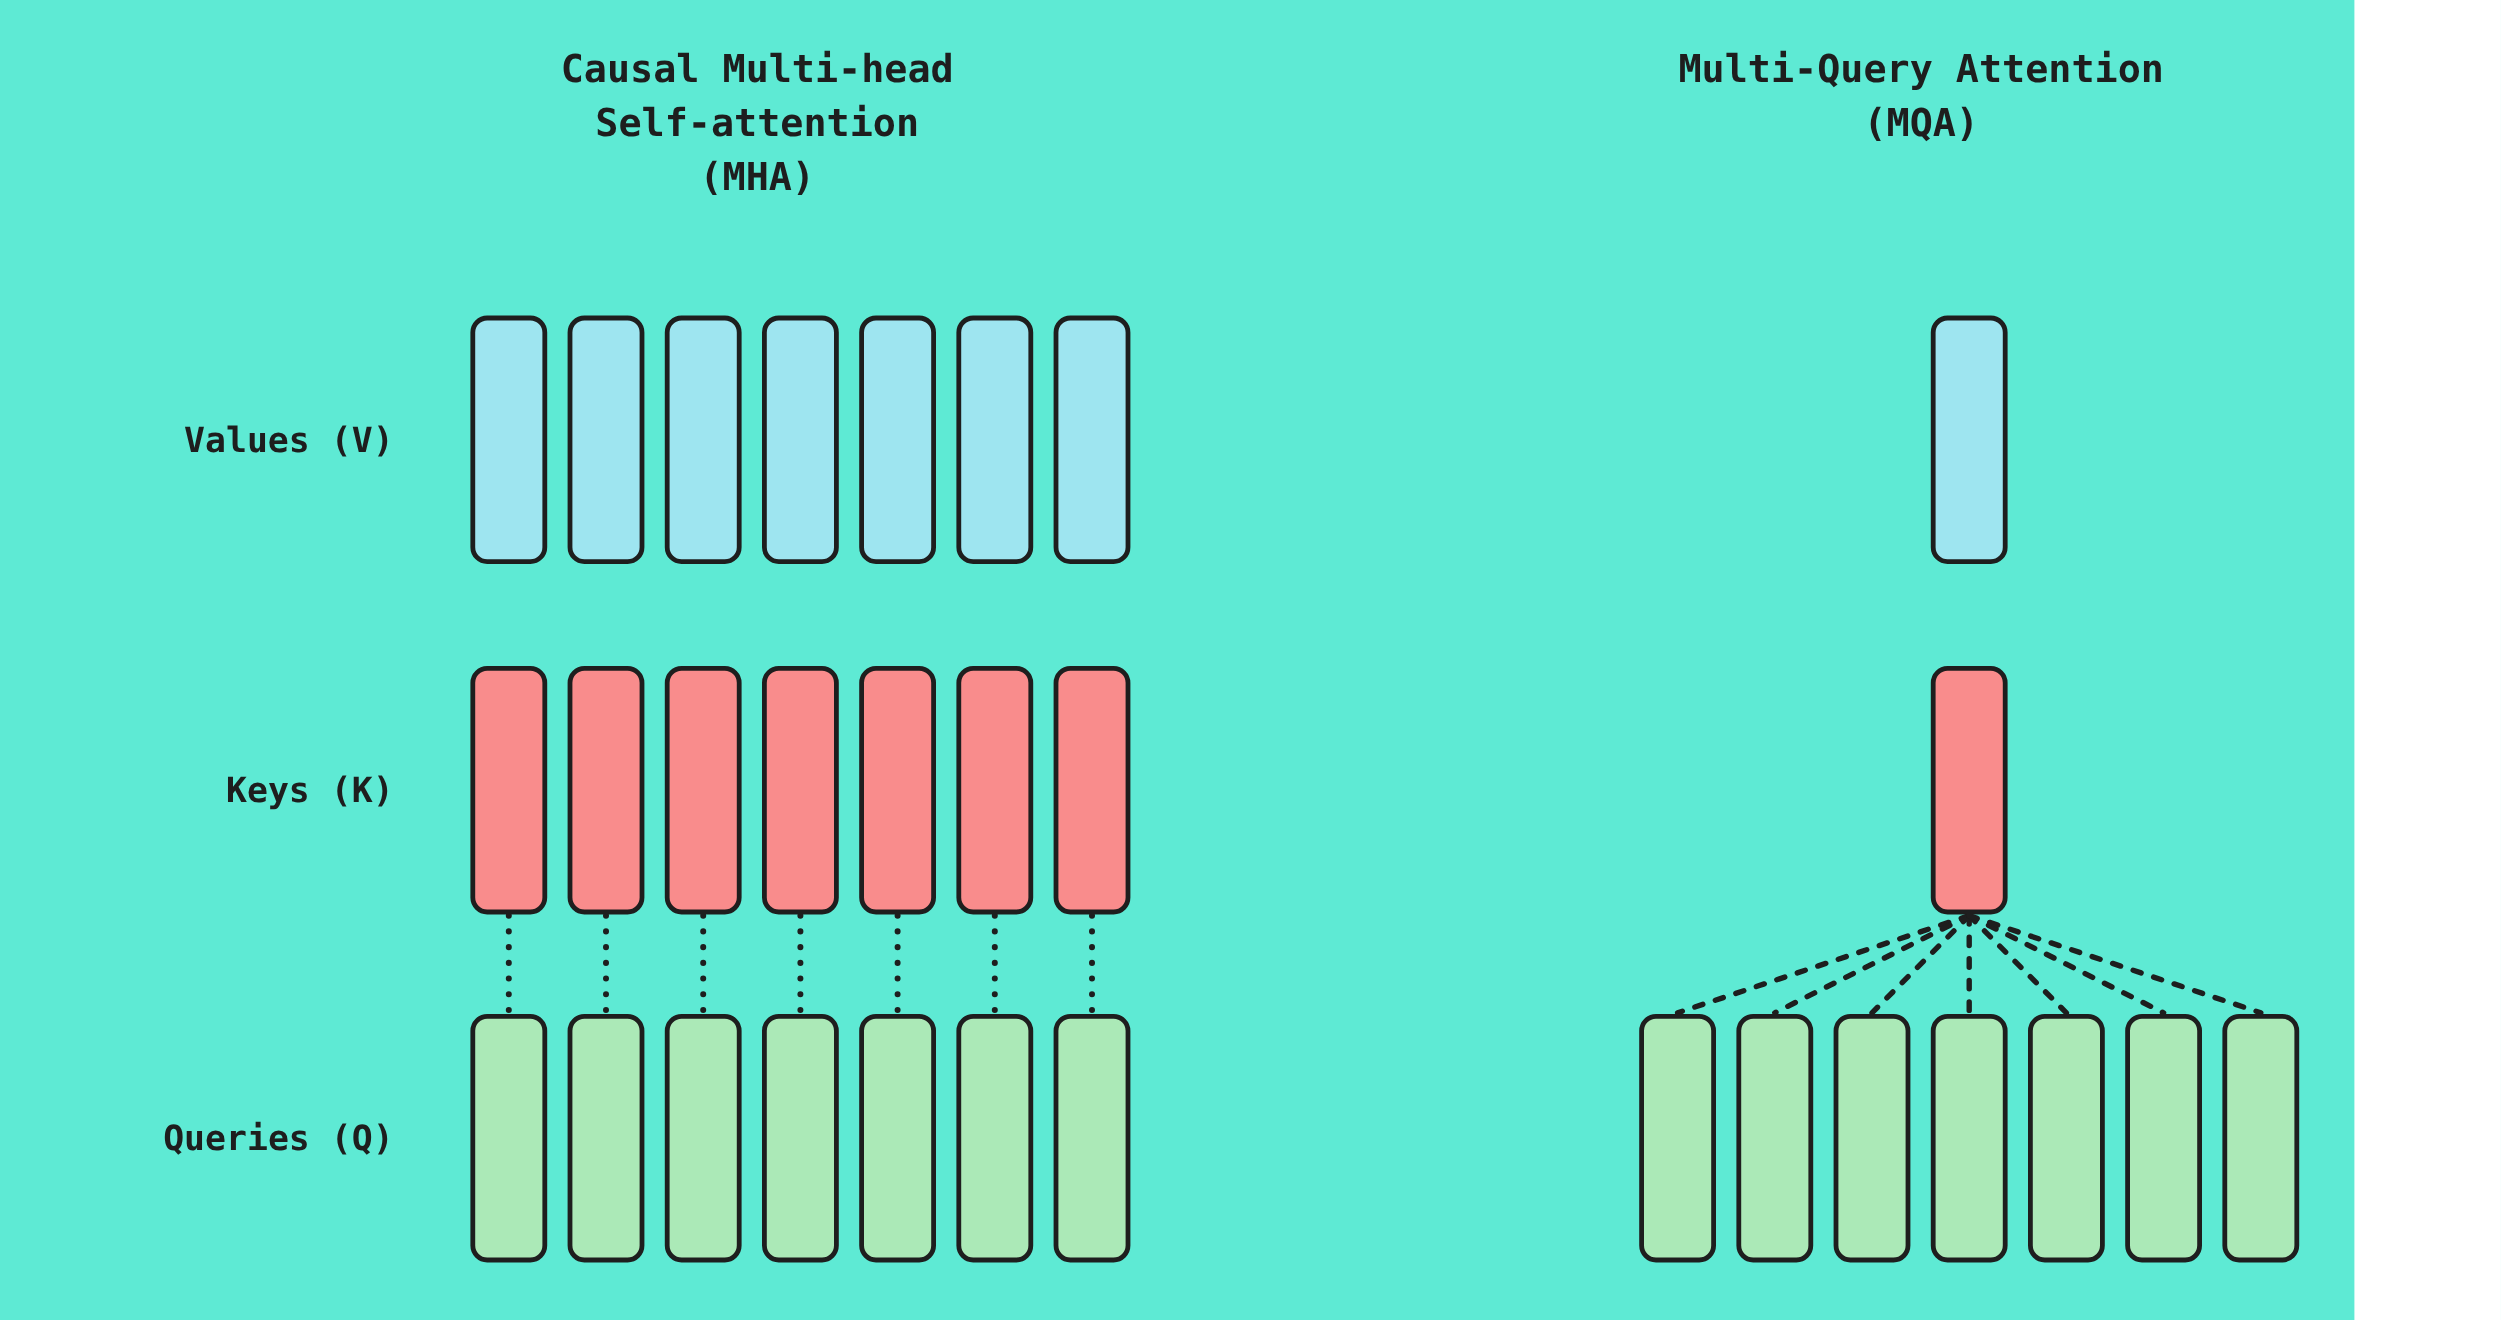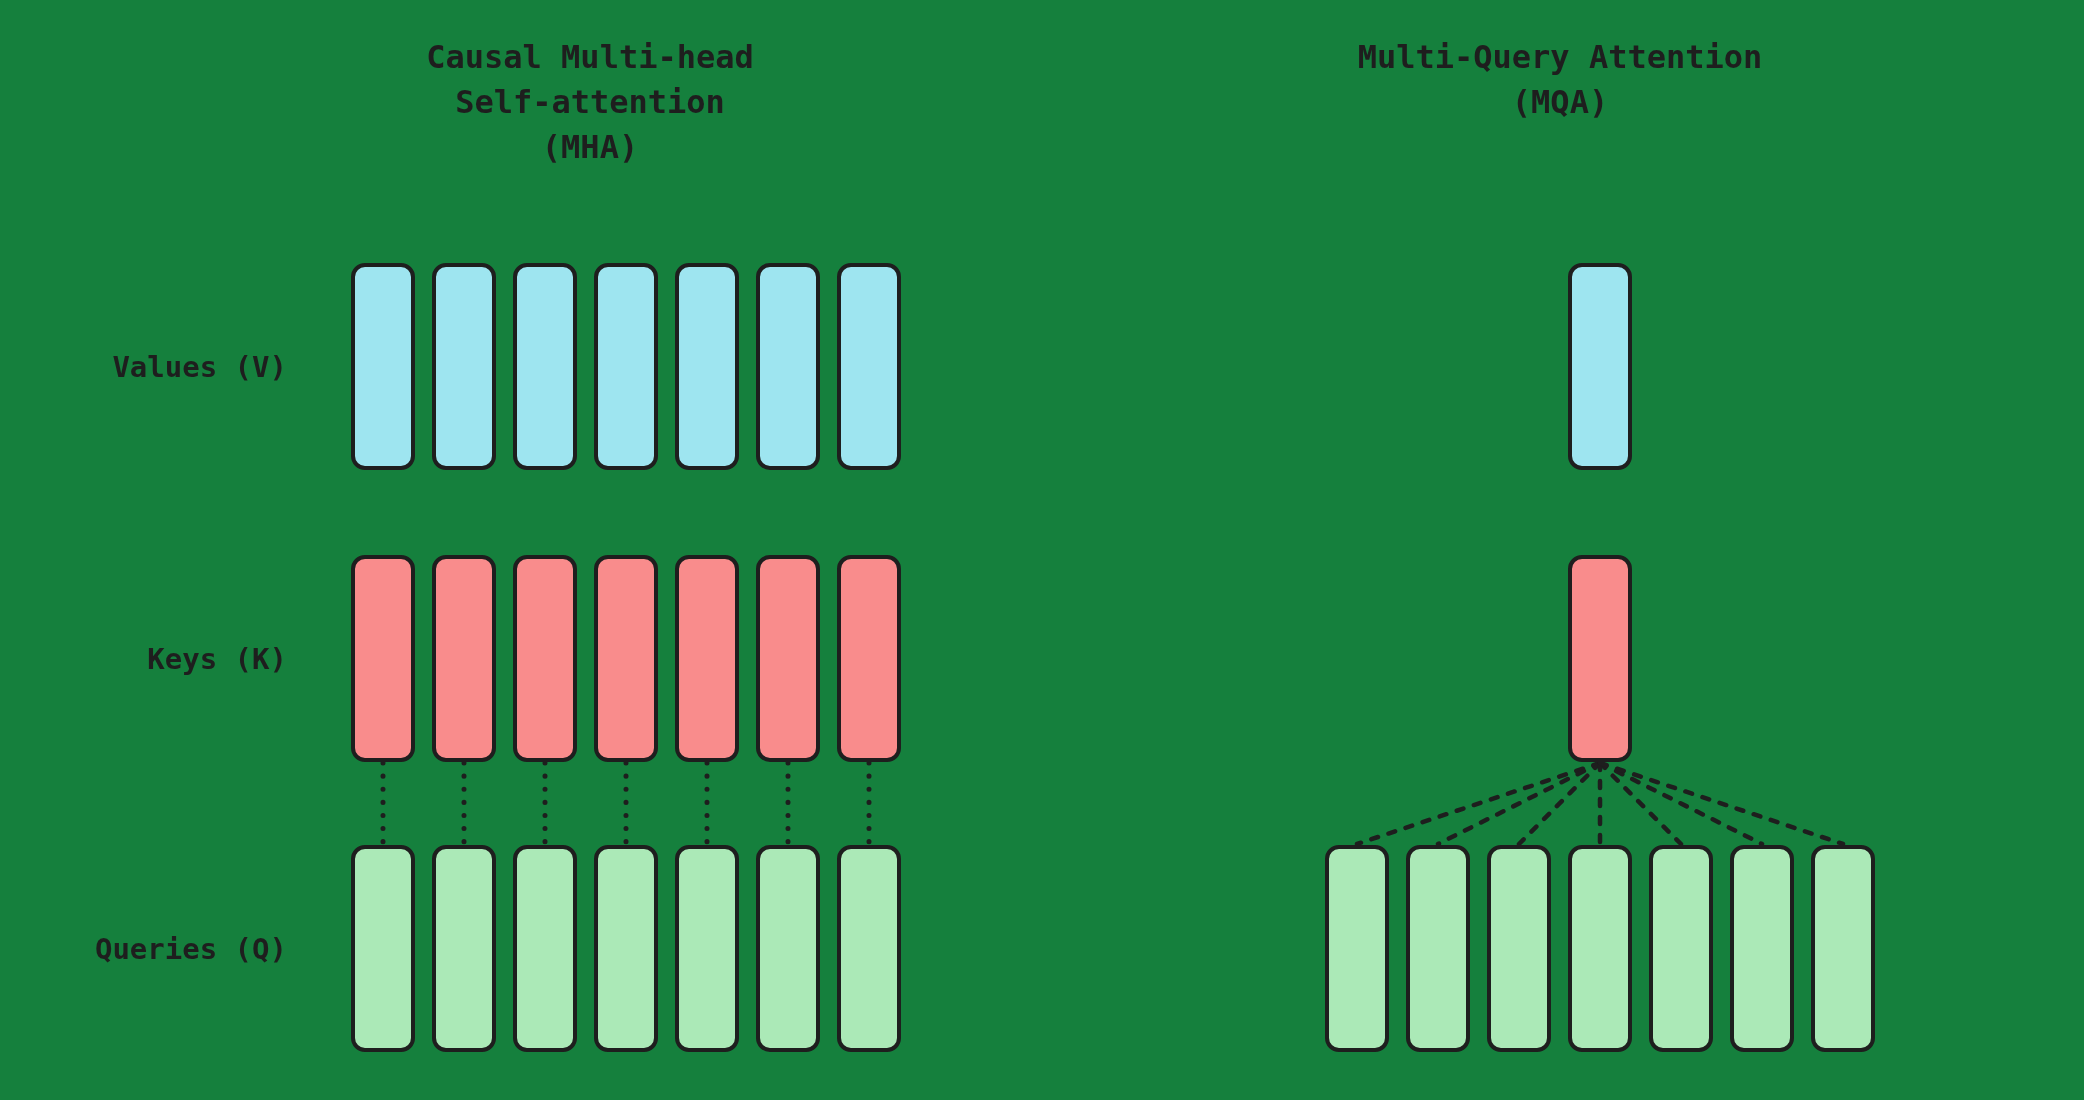--- a/index.html
+++ b/index.html
@@ -2,25 +2,26 @@
 <html><head>
 <meta charset="utf-8">
 <style>
   html, body {
     margin: 0;
     padding: 0;
     background: #ffffff;
   }
   .canvas {
     position: relative;
-    width: 2084px;
+    width: 1921px;
     height: 1100px;
-    background: #15803d;
+    background: #5eead4;
     overflow: hidden;
     font-family: "DejaVu Sans Mono", "Liberation Mono", monospace;
+    padding-left: 41px;
   }
   svg text {
     font-family: "DejaVu Sans Mono", "Liberation Mono", monospace;
     font-weight: bold;
     fill: #1e1e1e;
   }
   .title-line { font-size: 32px; }
   .row-label  { font-size: 29px; }
 </style>
 </head>

